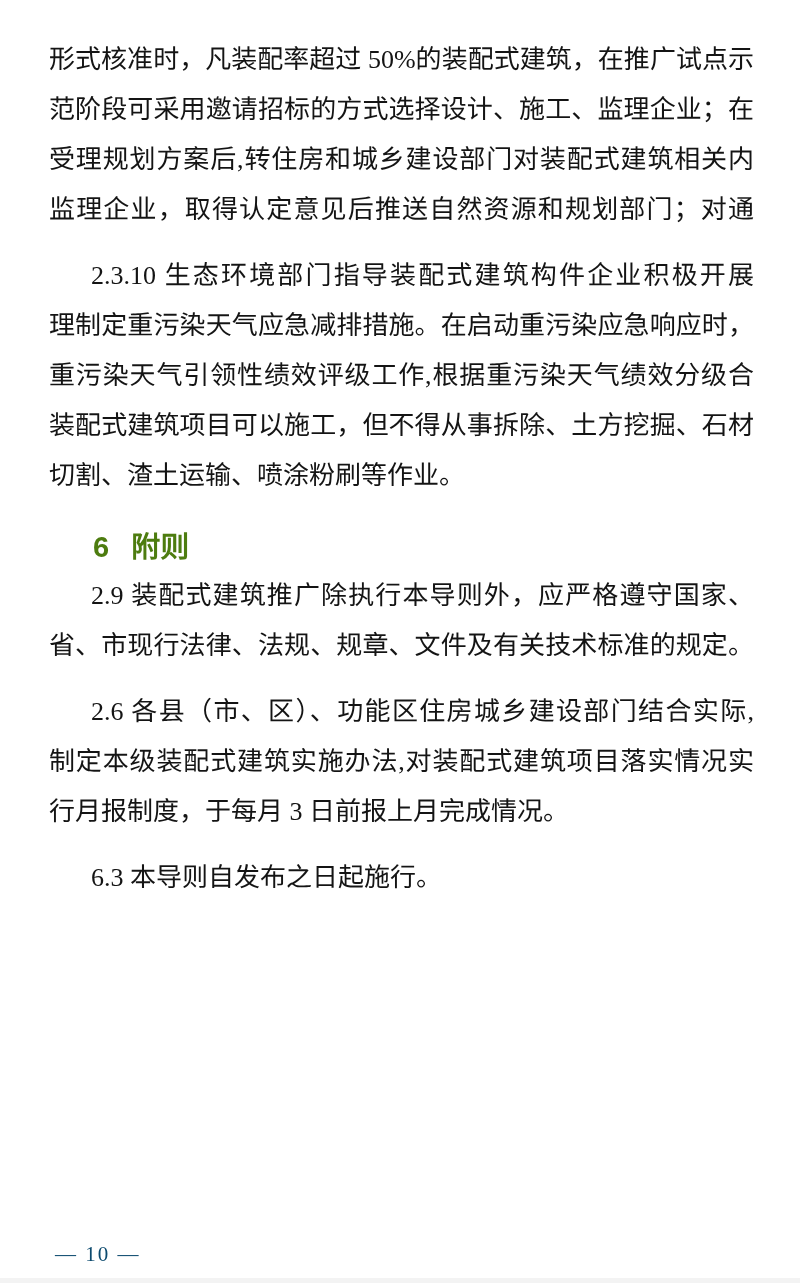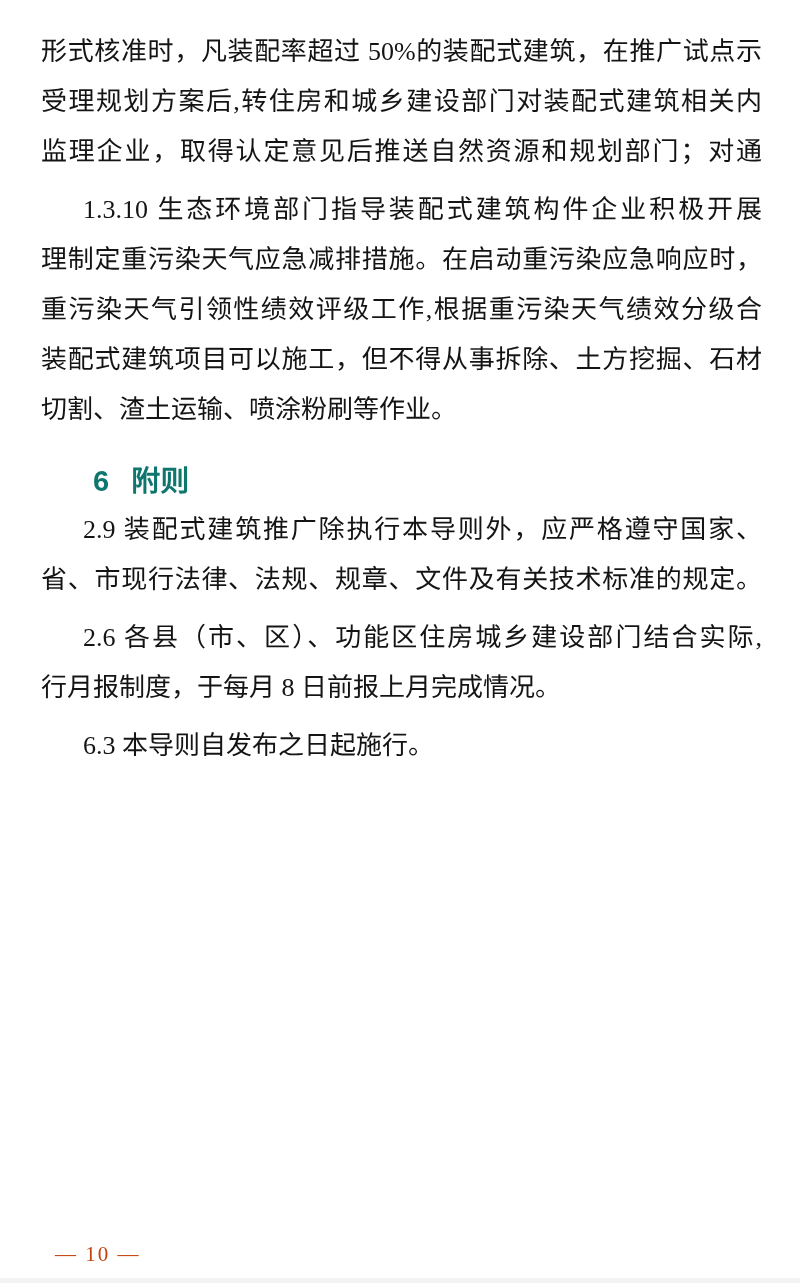--- a/index.html
+++ b/index.html
@@ -17,21 +17,21 @@
   }
   .page {
     position: absolute;
     inset: 0;
     background: #ffffff;
   }
   .content {
     padding: 19px 30px 0 33px;
   }
   .para {
-    margin: 8px;
+    margin: 16px;
   }
   .ln {
     font-size: 26px;
     line-height: 50px;
     height: 50px;
     text-align: justify;
     text-align-last: justify;
     overflow: hidden;
   }
   .ln.last {
@@ -42,79 +42,81 @@
   }
   .para.p2 { margin-top: 2px; }
   .heading {
     margin-top: 22px;
     height: 48px;
     line-height: 48px;
     padding-left: 60px;
     font-family: "Liberation Sans", "DejaVu Sans", sans-serif;
     font-weight: bold;
     font-size: 29px;
-    color: #0f766e;
+    color: #4d7c0f;
   }
   .heading .num {
     display: inline-block;
     margin-right: 22px;
   }
   .para.p3 { margin-top: 0; }
   .para.p4 { margin-top: 4px; }
   .para.p5 { margin-top: 6px; }
   .footer {
     position: absolute;
     left: 55px;
     top: 1241px;
     font-size: 21px;
     line-height: 26px;
-    color: #c2410c;
+    color: #0c4a6e;
     letter-spacing: 2px;
   }
   .bottom-strip {
     position: absolute;
     left: 0;
     right: 0;
     bottom: 0;
     height: 5px;
     background: #f3f3f3;
   }
 </style>
 </head>
 <body>
 
 <div class="page">
   <div class="content">
 
     <div class="para p1">
       <div class="ln">形式核准时，凡装配率超过 50%的装配式建筑，在推广试点示</div>
+      <div class="ln">范阶段可采用邀请招标的方式选择设计、施工、监理企业；在</div>
       <div class="ln">受理规划方案后,转住房和城乡建设部门对装配式建筑相关内</div>
       <div class="ln">监理企业，取得认定意见后推送自然资源和规划部门；对通</div>
     </div>
 
     <div class="para p2">
-      <div class="ln indent">1.3.10 生态环境部门指导装配式建筑构件企业积极开展</div>
+      <div class="ln indent">2.3.10 生态环境部门指导装配式建筑构件企业积极开展</div>
       <div class="ln">理制定重污染天气应急减排措施。在启动重污染应急响应时，</div>
       <div class="ln">重污染天气引领性绩效评级工作,根据重污染天气绩效分级合</div>
       <div class="ln">装配式建筑项目可以施工，但不得从事拆除、土方挖掘、石材</div>
       <div class="ln last">切割、渣土运输、喷涂粉刷等作业。</div>
     </div>
 
     <div class="heading">
       <span class="num">6</span><span>附则</span>
     </div>
 
     <div class="para p3">
       <div class="ln indent">2.9 装配式建筑推广除执行本导则外，应严格遵守国家、</div>
       <div class="ln">省、市现行法律、法规、规章、文件及有关技术标准的规定。</div>
     </div>
 
     <div class="para p4">
       <div class="ln indent">2.6 各县（市、区）、功能区住房城乡建设部门结合实际,</div>
-      <div class="ln last">行月报制度，于每月 8 日前报上月完成情况。</div>
+      <div class="ln">制定本级装配式建筑实施办法,对装配式建筑项目落实情况实</div>
+      <div class="ln last">行月报制度，于每月 3 日前报上月完成情况。</div>
     </div>
 
     <div class="para p5">
       <div class="ln indent last">6.3 本导则自发布之日起施行。</div>
     </div>
 
   </div>
 
   <div class="footer">— 10 —</div>
   <div class="bottom-strip"></div>

